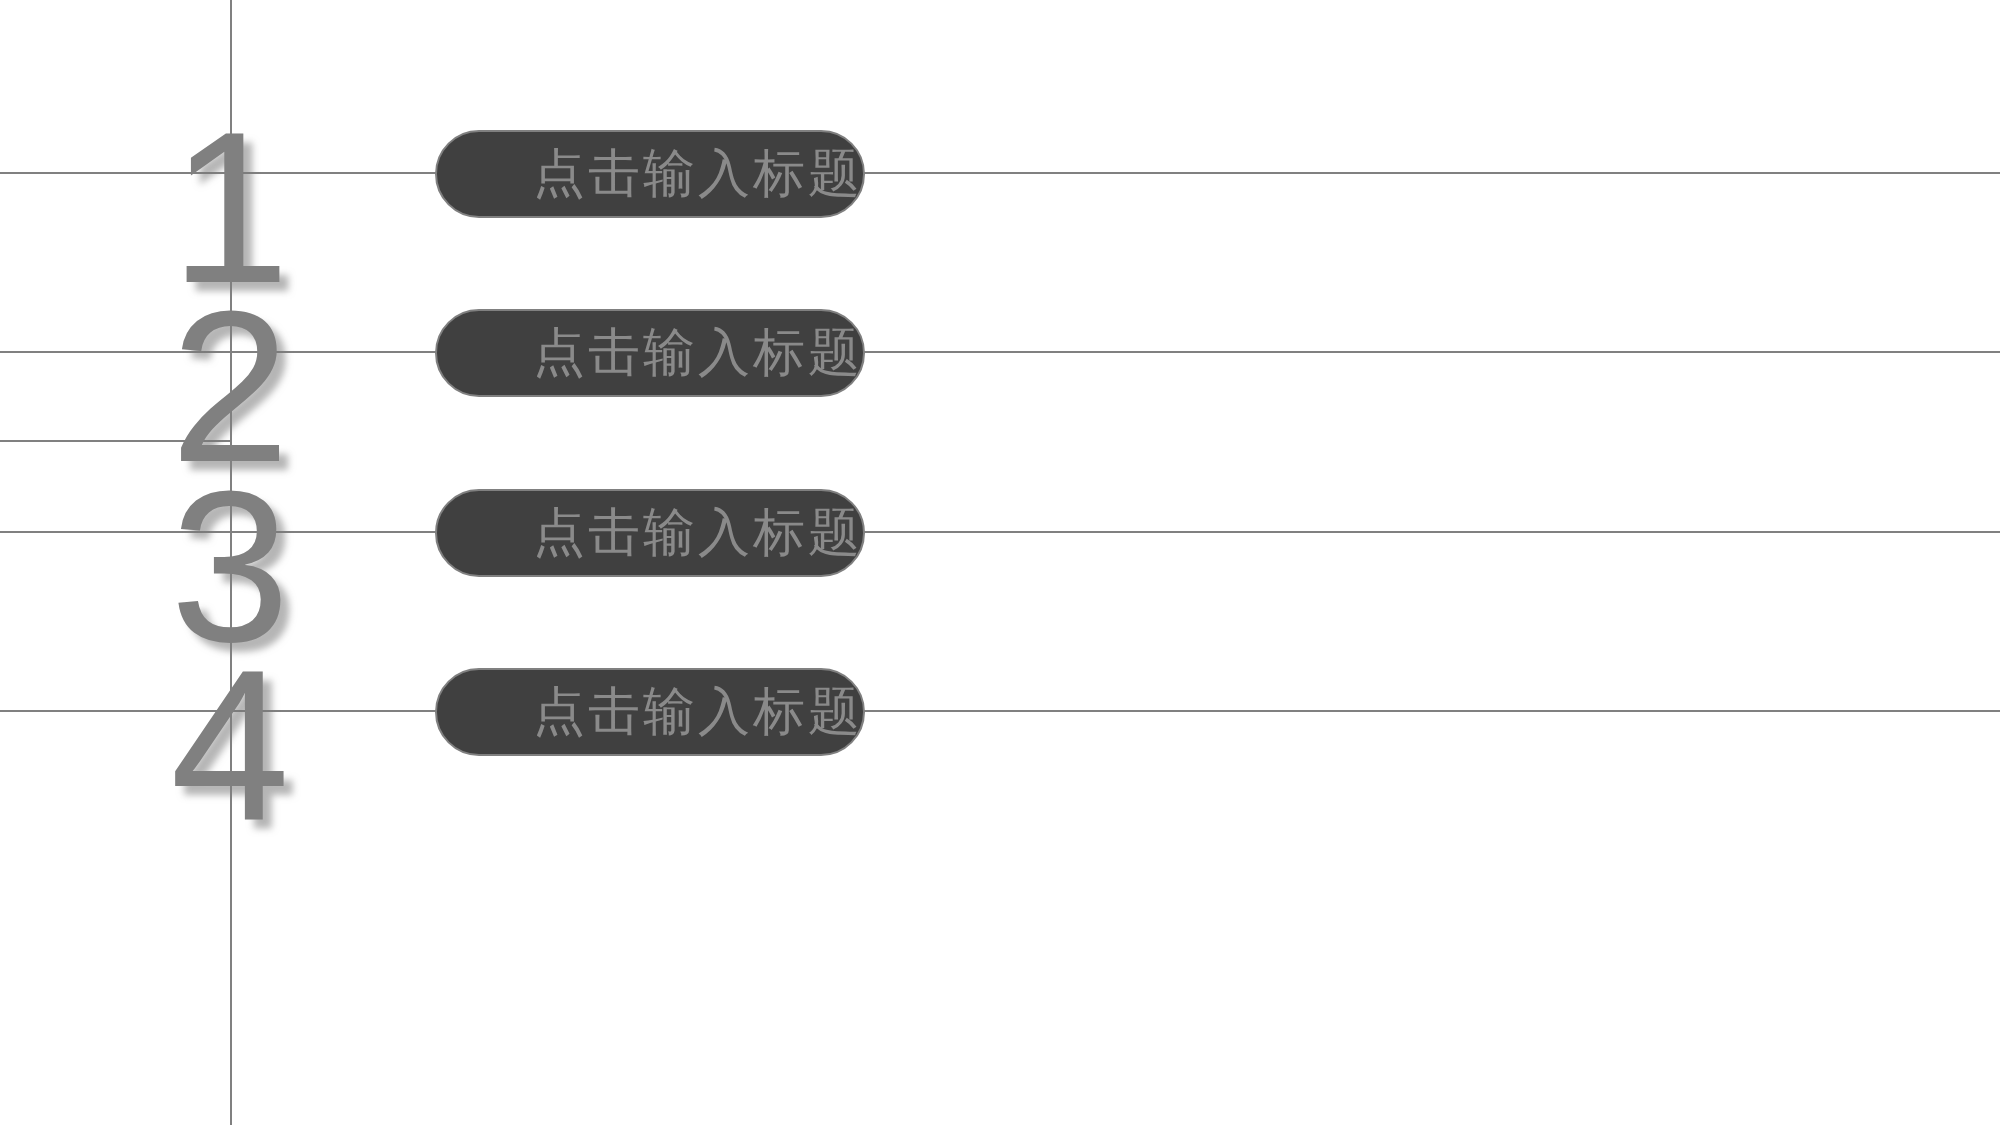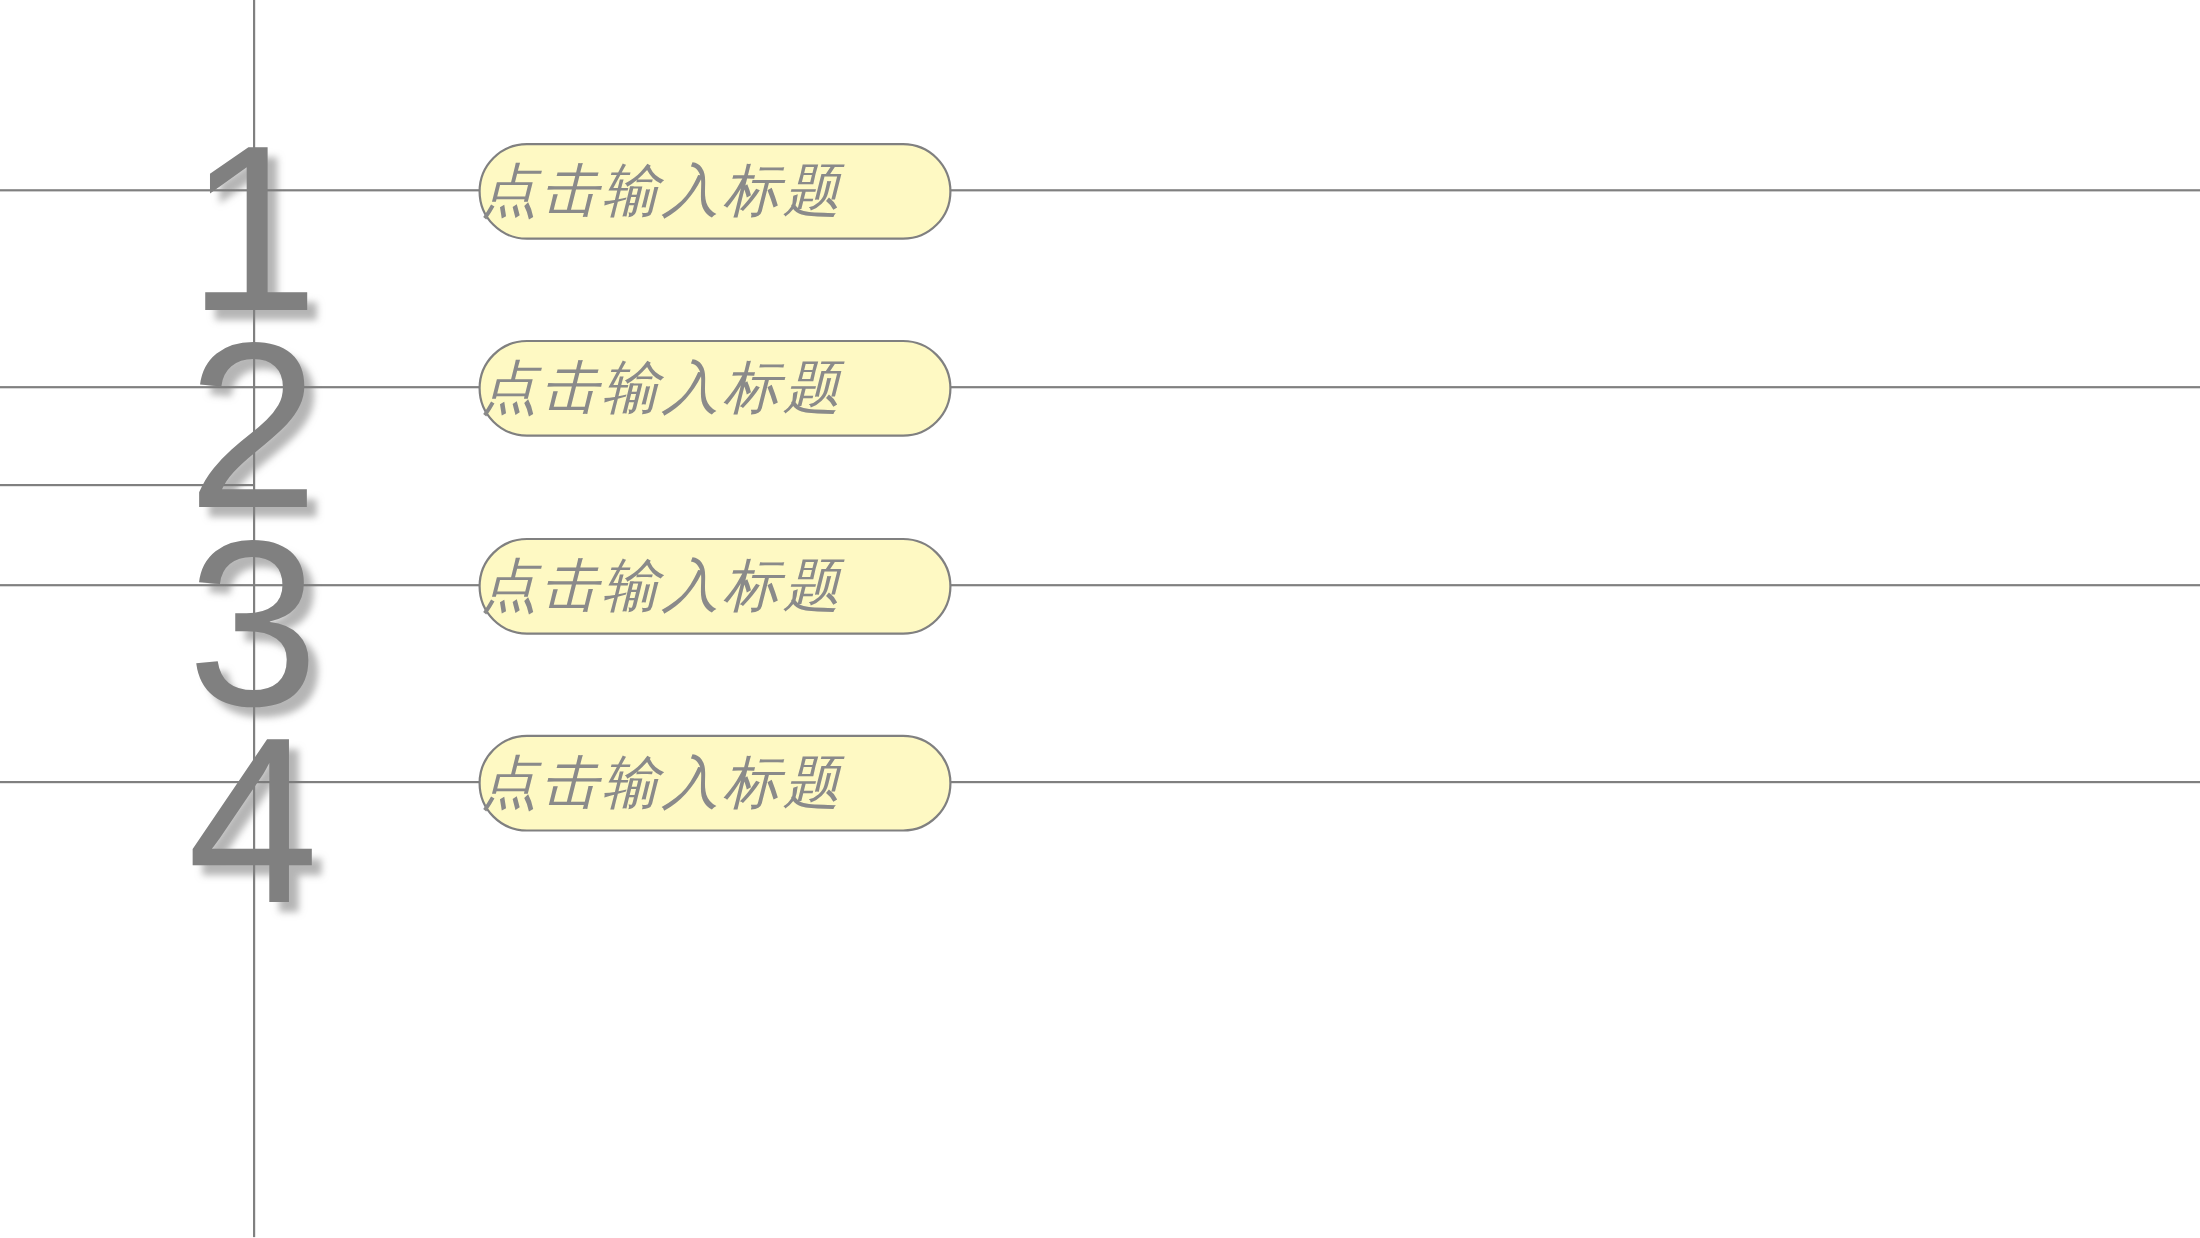--- a/index.html
+++ b/index.html
@@ -58,27 +58,26 @@
     text-shadow: 9px 9px 7px rgba(120,120,120,0.55);
     user-select: none;
     text-align: center;
     width: 170px;
   }
 
   
   .pill {
     position: absolute;
     box-sizing: border-box;
-    background: #fef9c3;
+    background: #404040;
     border: 2px solid #808080;
     border-radius: 999px;
     display: flex;
     align-items: center;
-    justify-content: flex-start;
-    font-style: italic;
+    justify-content: flex-end;
   }
   .pill-text {
     font-size: 52px;
     letter-spacing: 3px;
     color: #8a8a8a;
     white-space: nowrap;
     font-weight: 400;
   }
 </style>
 </head>

